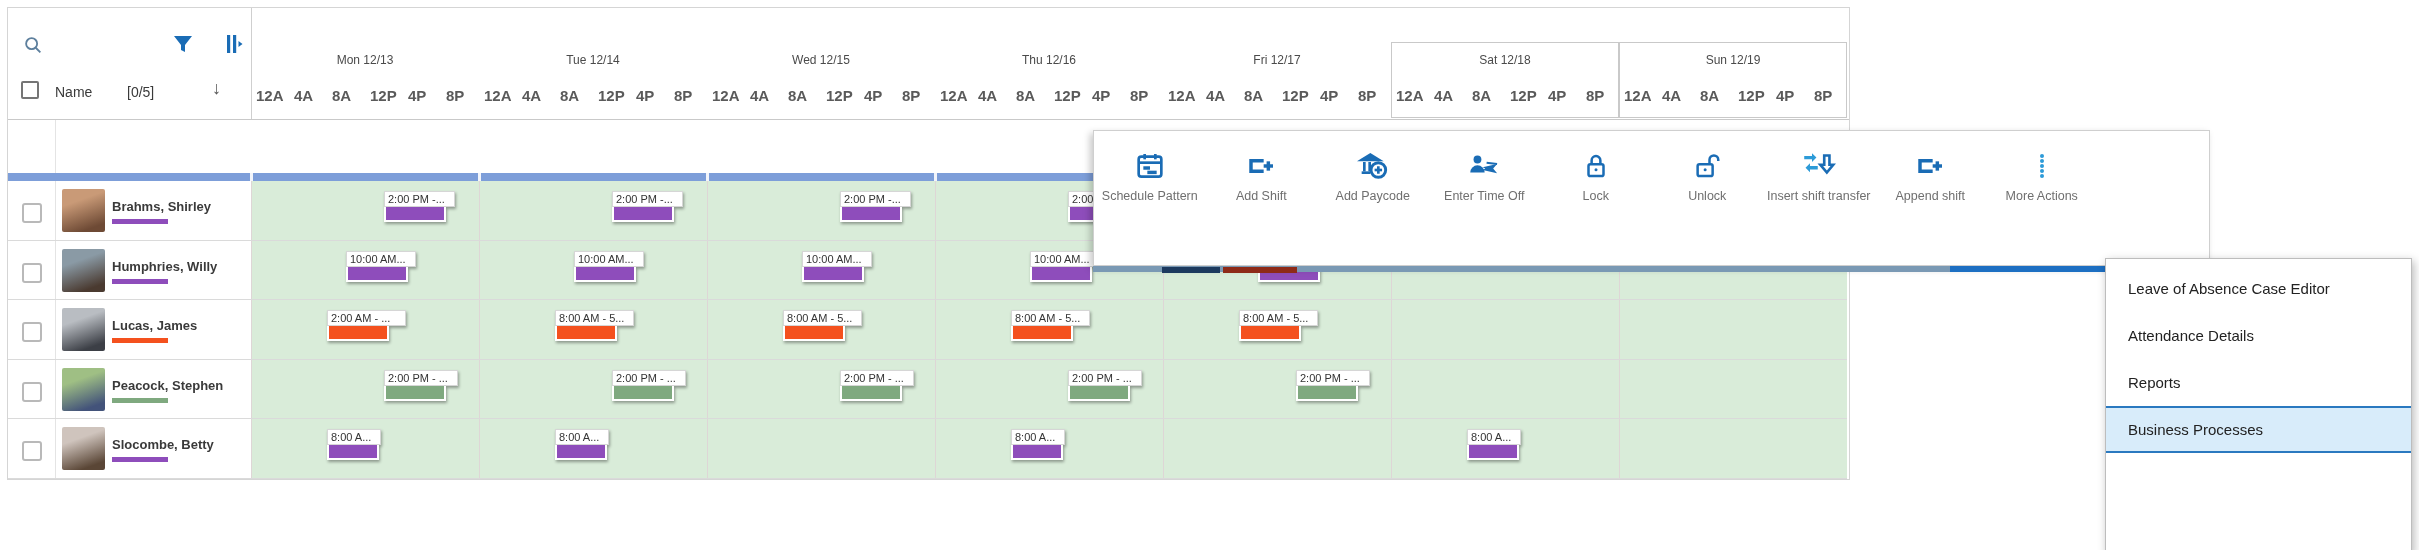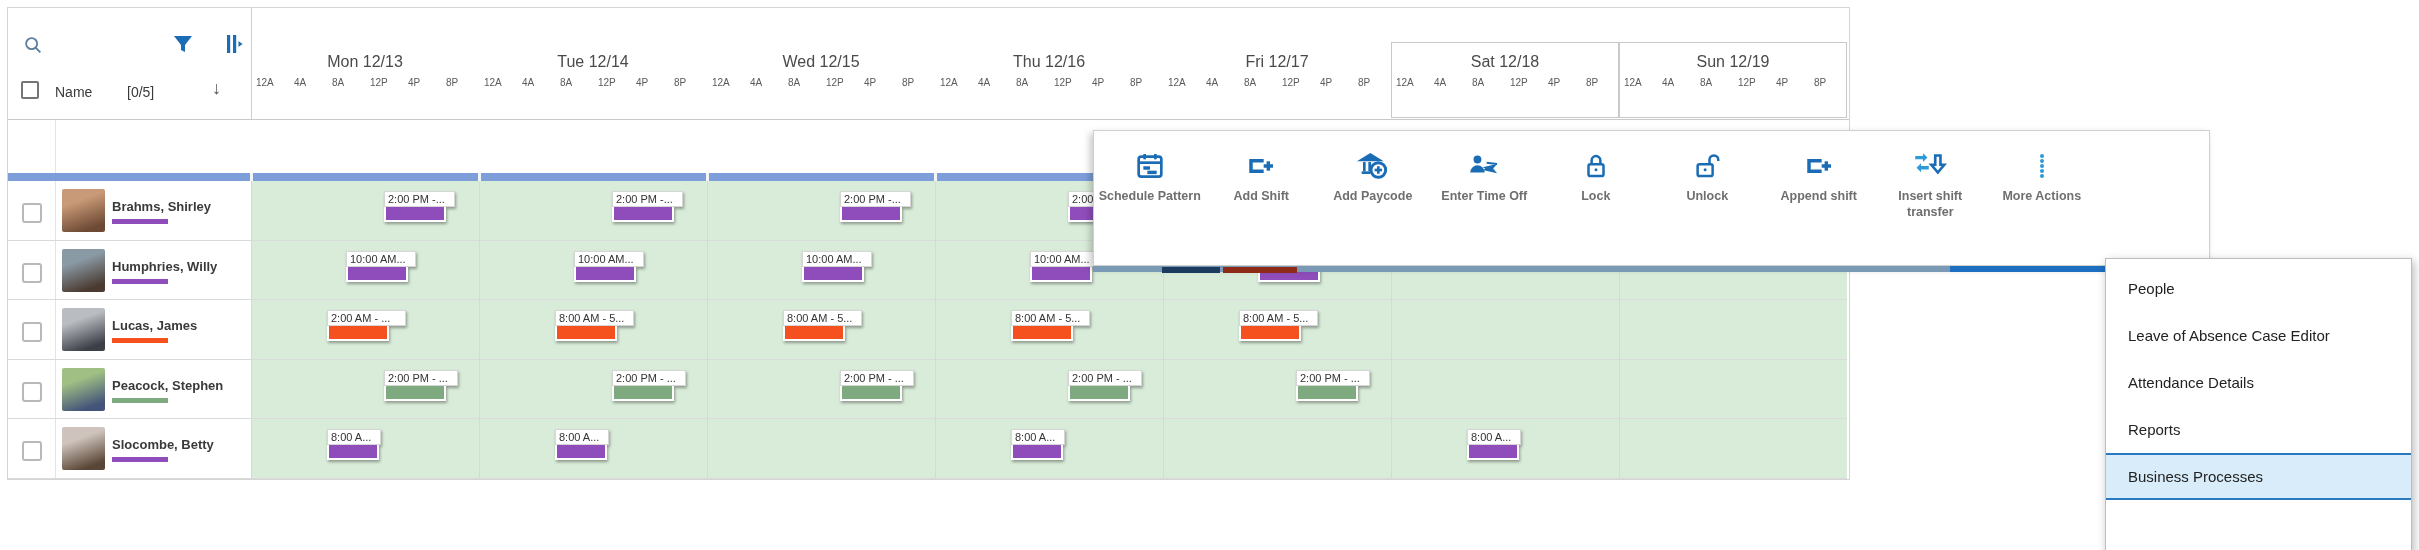--- a/index.html
+++ b/index.html
@@ -16,22 +16,22 @@
   
   .hicon{position:absolute;cursor:pointer;}
   #panel-checkbox,#row-cb{box-sizing:border-box;}
   #panel-checkbox{position:absolute;left:13px;top:73px;width:18px;height:18px;border:2px solid #757575;
                   border-radius:2px;background:#fff;}
   #name-label{position:absolute;left:47px;top:76px;font-size:14px;color:#3a3a3a;}
   #name-count{position:absolute;left:119px;top:76px;font-size:14px;color:#3a3a3a;}
   #sort-icon{position:absolute;left:204px;top:70px;font-size:18px;color:#555;}
   
   .day-head{position:absolute;top:36px;height:75px;}
-  .day-head .dlabel{position:absolute;left:0;right:0;top:9px;text-align:center;font-size:16px;color:#4a4a4a;}
-  .tick{position:absolute;top:33px;font-size:10px;color:#5a5a5a;}
+  .day-head .dlabel{position:absolute;left:0;right:0;top:9px;text-align:center;font-size:12px;color:#4a4a4a;}
+  .tick{position:absolute;top:43px;font-size:15px;color:#5a5a5a;font-weight:bold;}
   .wk-box{position:absolute;top:34px;height:76px;border:1px solid #c9c9c9;box-sizing:border-box;}
   
   #open-row{position:absolute;left:0;top:112px;width:1839px;height:53px;}
   #open-left{position:absolute;left:0;top:0;width:243px;height:100%;background:#fff;}
   #open-tri{position:absolute;left:16px;top:19px;width:0;height:0;border-left:9px solid #d0342c;
             border-top:6px solid transparent;border-bottom:6px solid transparent;}
   #open-label{position:absolute;left:48px;top:18px;font-size:14px;font-weight:bold;color:#d0342c;}
   .open-cell{position:absolute;top:0;height:53px;background:#ededed;border-left:1px solid #dcdcdc;box-sizing:border-box;}
   
   #blue-band{position:absolute;left:0;top:165px;width:1839px;height:8px;background:#7d9ed9;}
@@ -45,21 +45,21 @@
   .emp-underline{position:absolute;left:104px;top:38px;width:56px;height:5px;}
   .grid-cell{position:absolute;top:0;height:100%;background:#d9ecd9;border-left:1px solid #ded6d6;box-sizing:border-box;}
   
   .shift{position:absolute;z-index:3;filter:drop-shadow(1.5px 2px 1.5px rgba(0,0,0,0.35));}
   .shift-label{box-sizing:border-box;background:#fff;border:1px solid #d6d6d6;height:16px;
                font-size:11px;color:#333;padding:1px 2px 0 3px;white-space:nowrap;overflow:hidden;}
   .shift-bar{box-sizing:border-box;height:15px;border:2px solid #fff;border-top:none;}
   
   #toolbar{position:absolute;left:1093px;top:130px;width:1117px;height:136px;background:#fff;
            border:1px solid #cfcfcf;box-sizing:border-box;z-index:10;display:flex;
-           box-shadow:-3px 3px 7px rgba(0,0,0,0.22);font-weight:bold;}
+           box-shadow:-3px 3px 7px rgba(0,0,0,0.22);}
   .tb-item{width:111.5px;display:flex;flex-direction:column;align-items:center;padding-top:18px;cursor:pointer;}
   .tb-icon{width:34px;height:34px;display:flex;align-items:center;justify-content:center;}
   .tb-label{margin-top:5px;font-size:12.5px;line-height:16px;color:#6f6f6f;text-align:center;}
   #toolbar-bottom-band{position:absolute;left:1093px;top:266px;width:1117px;height:6px;background:#7a99b4;z-index:11;}
   #goto-underline{position:absolute;left:1950px;top:266px;width:155px;height:6px;background:#1d6fc2;z-index:12;}
   .fragment{position:absolute;height:6px;top:267px;z-index:12;}
   
   #goto-menu{position:absolute;left:2105px;top:258px;width:307px;height:296px;background:#fff;
              border:1px solid #bdbdbd;box-sizing:border-box;z-index:20;padding-top:6px;
              box-shadow:2px 3px 9px rgba(0,0,0,0.28);}
@@ -412,37 +412,37 @@
           <svg width="30" height="32" viewBox="0 0 24 24" fill="none" stroke="#1a6cb5" stroke-width="2">
             <rect x="4.5" y="10.5" width="12" height="9.5" rx="1.5"></rect>
             <path d="M14 10.5 V7 a3.5 3.5 0 0 1 7 0 v1"></path>
             <circle cx="10.5" cy="15" r="1.2" fill="#1a6cb5" stroke="none"></circle>
           </svg>
         </div>
         <div class="tb-label">Unlock</div>
       </div>
       <div class="tb-item">
         <div class="tb-icon">
+          <svg width="34" height="32" viewBox="0 0 26 24">
+            <path d="M2 8 h7 v-2.5 l4 4 -4 4 V11 H2 z" fill="#2d9bd8" transform="translate(0,-2.5) scale(0.85)"></path>
+            <path d="M13 13 h-7 v-2.5 l-4 4 4 4 V16 h7 z" fill="#2d9bd8" transform="translate(1,1) scale(0.85)"></path>
+            <path d="M17 4 h4 v7 h3 l-5 6 -5 -6 h3 z" fill="none" stroke="#1a6cb5" stroke-width="2"></path>
+          </svg>
+        </div>
+        <div class="tb-label">Insert shift transfer</div>
+      </div>
+      <div class="tb-item">
+        <div class="tb-icon">
           <svg width="32" height="32" viewBox="0 0 24 24" fill="none" stroke="#1a6cb5" stroke-width="2.6">
             <path d="M14 8 H4.5 v8 H14"></path>
             <line x1="17.5" y1="8.5" x2="17.5" y2="15.5"></line>
             <line x1="14" y1="12" x2="21" y2="12"></line>
           </svg>
         </div>
         <div class="tb-label">Append shift</div>
-      </div>
-      <div class="tb-item">
-        <div class="tb-icon">
-          <svg width="34" height="32" viewBox="0 0 26 24">
-            <path d="M2 8 h7 v-2.5 l4 4 -4 4 V11 H2 z" fill="#2d9bd8" transform="translate(0,-2.5) scale(0.85)"></path>
-            <path d="M13 13 h-7 v-2.5 l-4 4 4 4 V16 h7 z" fill="#2d9bd8" transform="translate(1,1) scale(0.85)"></path>
-            <path d="M17 4 h4 v7 h3 l-5 6 -5 -6 h3 z" fill="none" stroke="#1a6cb5" stroke-width="2"></path>
-          </svg>
-        </div>
-        <div class="tb-label">Insert shift transfer</div>
       </div>
       <div class="tb-item">
         <div class="tb-icon">
           <svg width="30" height="32" viewBox="0 0 24 24" fill="#2d9bd8">
             <circle cx="12" cy="4" r="1.6"></circle>
             <circle cx="12" cy="8" r="1.6"></circle>
             <circle cx="12" cy="12" r="1.6"></circle>
             <circle cx="12" cy="16" r="1.6"></circle>
             <circle cx="12" cy="20" r="1.6"></circle>
           </svg>
@@ -451,19 +451,18 @@
       </div>
     </div>
   <div id="toolbar-bottom-band"></div>
   <div id="goto-underline"></div>
   <div id="fragments">
       <div class="fragment" style="left: 1162px; width: 58px; background: rgb(29, 58, 95);"></div>
       <div class="fragment" style="left: 1223px; width: 74px; background: rgb(142, 42, 24);"></div>
     </div>
 
   <div id="goto-menu">
-      <div class="menu-item">People</div>
       <div class="menu-item">Leave of Absence Case Editor</div>
       <div class="menu-item">Attendance Details</div>
       <div class="menu-item">Reports</div>
       <div class="menu-item selected">Business Processes</div>
     </div>
 </div>
 
 </body></html>

